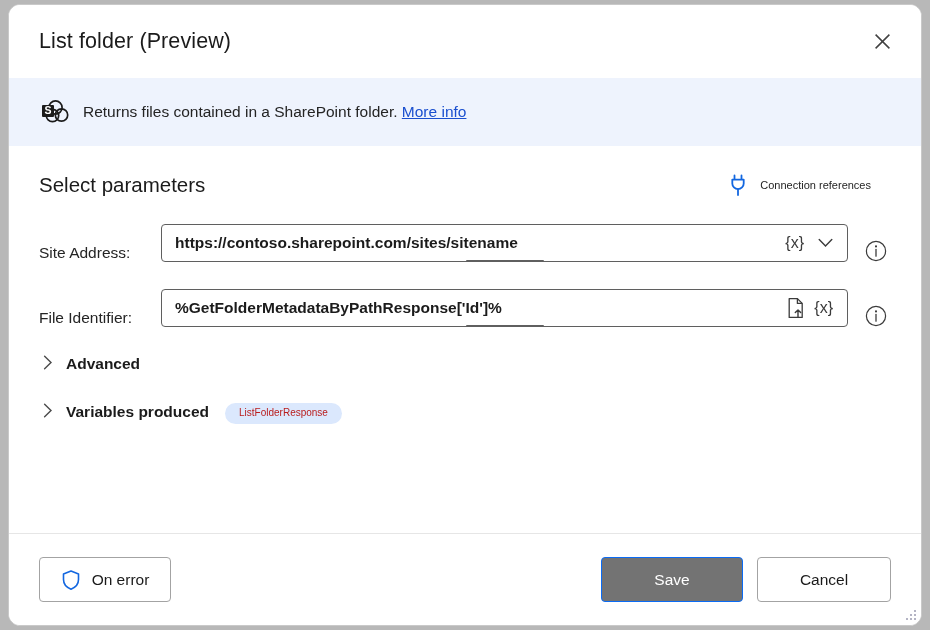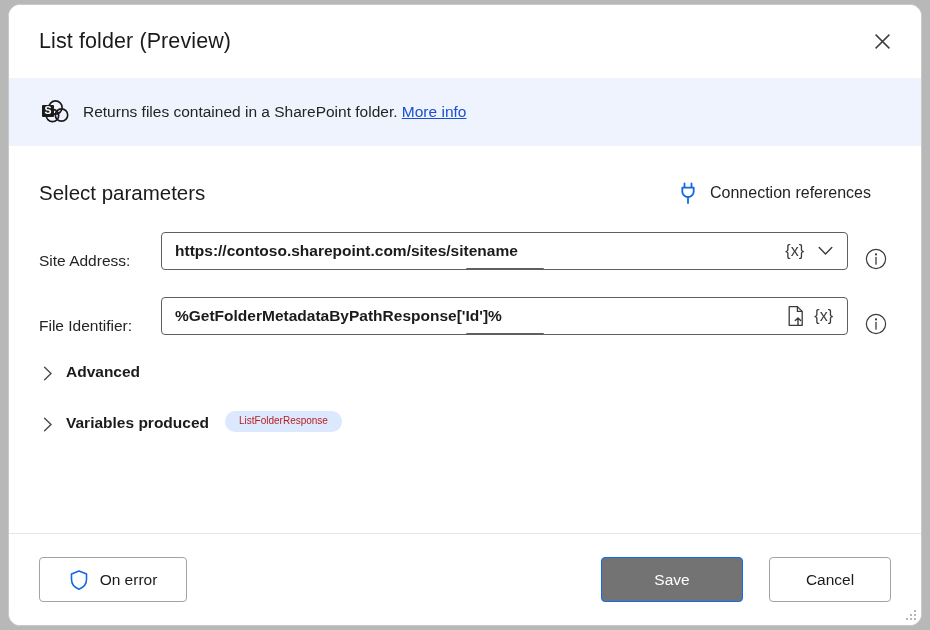--- a/index.html
+++ b/index.html
@@ -86,41 +86,41 @@
     flex: 1 1 auto;
     padding: 0 30px;
     box-sizing: border-box;
     position: relative;
     overflow: hidden;
   }
 
   #section-head {
     display: flex;
     align-items: center;
-    margin-top: 35px;
+    margin-top: 27px;
   }
   #section-title {
     font-size: 20.5px;
     color: #1b1b1b;
     flex: 1 1 auto;
   }
   #conn-ref {
     display: flex;
     align-items: center;
     cursor: pointer;
     margin-right: 20px;
   }
   #plug-icon {
     width: 22px;
     height: 24px;
     margin-right: 11px;
     flex: 0 0 22px;
   }
   #conn-ref-label {
-    font-size: 16px;
+    font-size: 11px;
     color: #242424;
   }
 
   
   .field-row {
     display: flex;
     align-items: flex-end;
     margin-top: 27px;
   }
   .field-label {
@@ -199,21 +199,21 @@
     width: 22px;
     height: 22px;
     margin-left: 17px;
     flex: 0 0 22px;
     cursor: pointer;
   }
 
   
   .collapse-row {
     display: flex;
-    align-items: flex-end;
+    align-items: flex-start;
     margin-top: 28px;
     cursor: pointer;
   }
   .collapse-row.second { margin-top: 30px; }
   .chev-right {
     width: 18px;
     flex: 0 0 18px;
     margin-right: 9px;
     display: flex;
     align-items: center;
@@ -254,39 +254,38 @@
     font-size: 15.5px;
     color: #1b1b1b;
     display: flex;
     align-items: center;
     justify-content: center;
     cursor: pointer;
     box-sizing: border-box;
     font-family: "Liberation Sans", sans-serif;
   }
   #on-error-btn {
-    width: 148px;
+    width: 132px;
   }
   #shield-icon {
     width: 20px;
     height: 22px;
     margin-right: 11px;
     flex: 0 0 20px;
   }
   #footer-spacer { flex: 1 1 auto; }
   #save-btn {
     width: 142px;
     background: #737373;
     border-color: #0a6bf5;
     color: #ffffff;
     margin-right: 14px;
   }
   #cancel-btn {
-    width: 122px;
-    margin-left: 12px;
+    width: 134px;
   }
   #resize-grip {
     position: absolute;
     right: 4px;
     bottom: 3px;
     width: 14px;
     height: 14px;
     cursor: nwse-resize;
   }
 </style>

